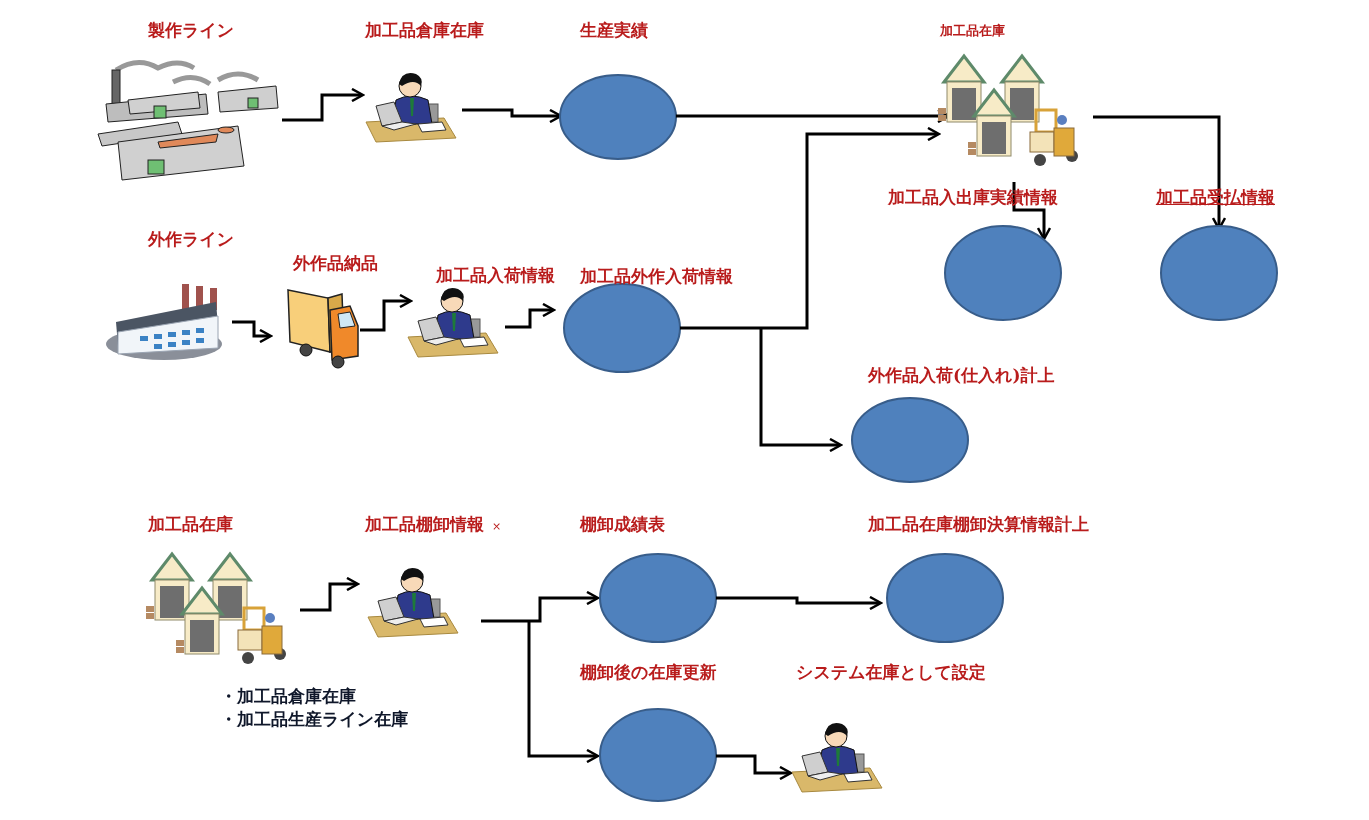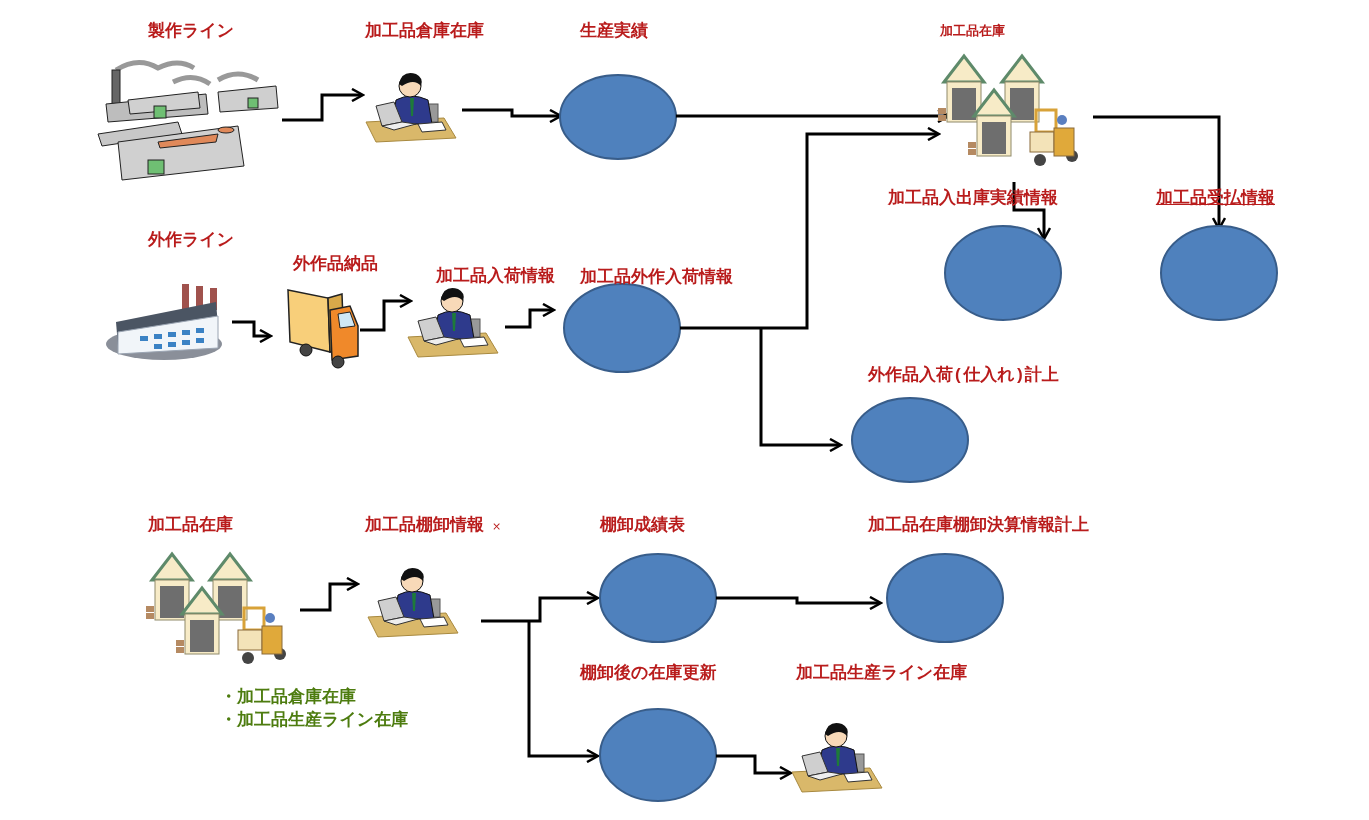--- a/index.html
+++ b/index.html
@@ -1,19 +1,19 @@
 <!DOCTYPE html>
 <html><head>
 <meta charset="utf-8">
 <style>
   html,body{margin:0;padding:0;background:#ffffff;}
   body{width:1369px;height:820px;position:relative;overflow:hidden;font-family:"DejaVu Serif","Liberation Serif",serif;}
   .lbl{position:absolute;font-weight:bold;color:#b91c1c;font-size:17px;white-space:nowrap;line-height:1;}
   .lbl.small{font-size:13px;}
-  .note{position:absolute;font-weight:bold;color:#4d7c0f;font-size:17px;line-height:23px;white-space:nowrap;}
+  .note{position:absolute;font-weight:bold;color:#0f172a;font-size:17px;line-height:23px;white-space:nowrap;}
   .x-mark{font-size:11px;font-weight:normal;margin-left:8px;}
   svg#diagram{position:absolute;left:0;top:0;}
 </style>
 </head>
 <body>
 
 <svg id="diagram" width="1369" height="820">
   <defs>
     <marker id="arr" markerWidth="14" markerHeight="14" refX="11" refY="7" orient="auto" markerUnits="userSpaceOnUse">
       <path d="M1,1 L12,7 L1,13" fill="none" stroke="#000" stroke-width="2.5"></path>
@@ -160,25 +160,25 @@
 <div class="lbl" style="left:580px;top:22px;">生産実績</div>
 <div class="lbl small" style="left:940px;top:24px;">加工品在庫</div>
 
 <div class="lbl" style="left:888px;top:189px;">加工品入出庫実績情報</div>
 <div class="lbl" style="left:1156px;top:189px;text-decoration:underline;">加工品受払情報</div>
 
 <div class="lbl" style="left:148px;top:231px;">外作ライン</div>
 <div class="lbl" style="left:293px;top:255px;">外作品納品</div>
 <div class="lbl" style="left:436px;top:255px;margin-top:12px;">加工品入荷情報</div>
 <div class="lbl" style="left:580px;top:268px;text-align:right;">加工品外作入荷情報</div>
-<div class="lbl" style="left:868px;top:367px;font-family:Liberation Mono, monospace;">外作品入荷(仕入れ)計上</div>
+<div class="lbl" style="left:868px;top:367px;">外作品入荷(仕入れ)計上</div>
 
 <div class="lbl" style="left:148px;top:516px;">加工品在庫</div>
 <div class="lbl" style="left:365px;top:516px;"><span>加工品棚卸情報</span><span class="x-mark">×</span></div>
-<div class="lbl" style="left:580px;top:516px;margin-left:20px;">棚卸成績表</div>
+<div class="lbl" style="left:580px;top:516px;">棚卸成績表</div>
 <div class="lbl" style="left:868px;top:516px;font-family:Liberation Serif, serif;">加工品在庫棚卸決算情報計上</div>
 <div class="lbl" style="left:580px;top:664px;">棚卸後の在庫更新</div>
-<div class="lbl" style="left:796px;top:664px;">加工品生産ライン在庫</div>
+<div class="lbl" style="left:796px;top:664px;">システム在庫として設定</div>
 
 <div class="note" style="left:220px;top:685px;">
   <div>・加工品倉庫在庫</div>
   <div>・加工品生産ライン在庫</div>
 </div>
 
 </body></html>

